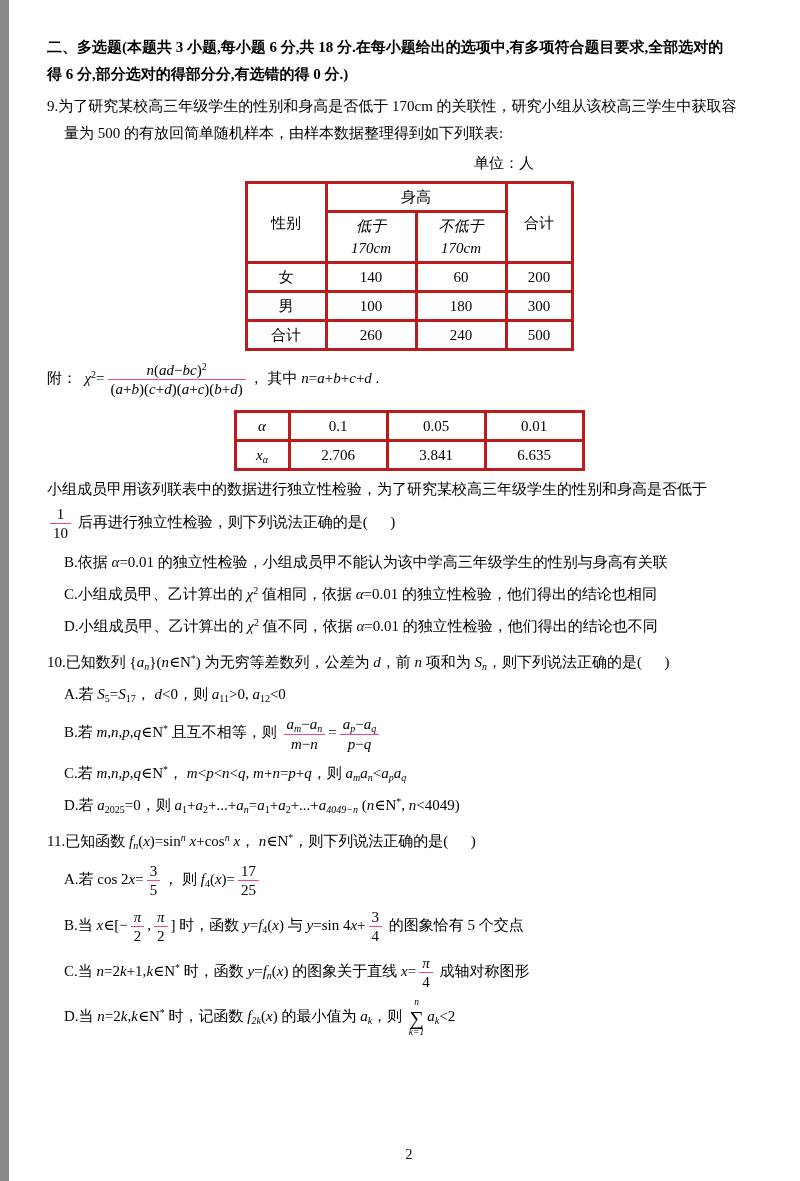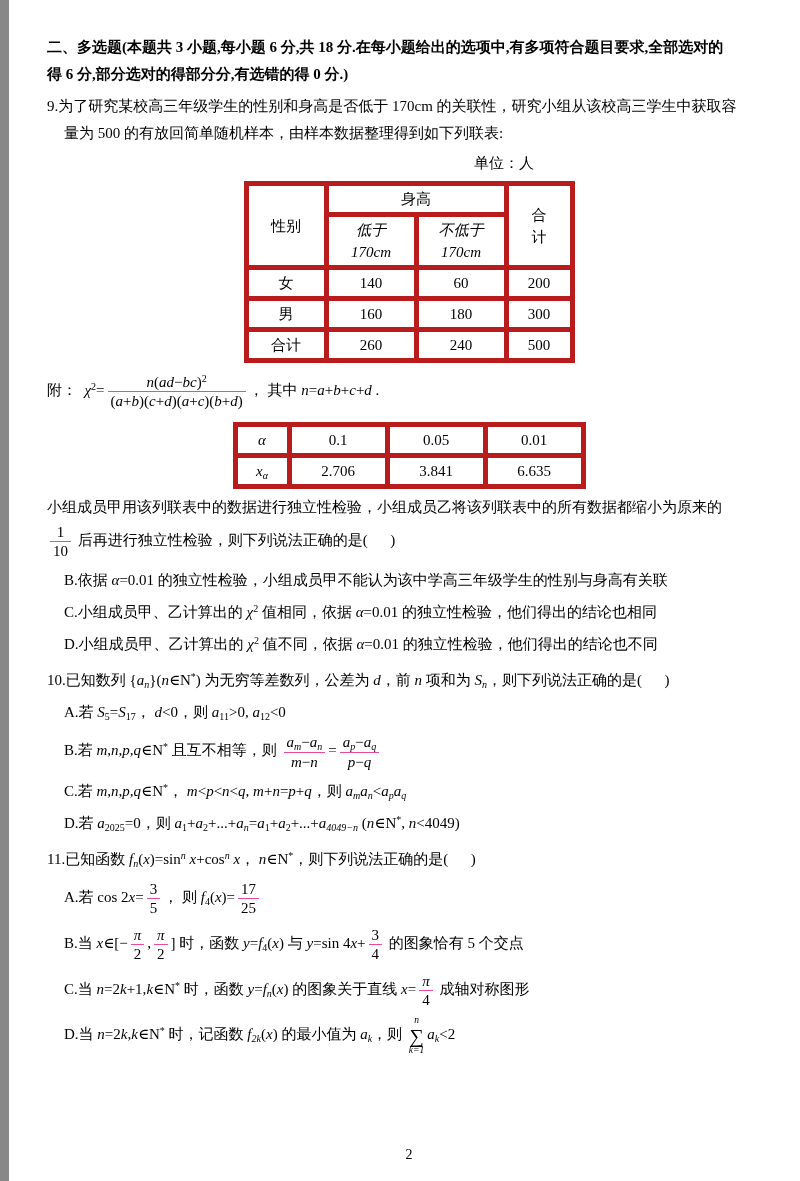--- a/index.html
+++ b/index.html
@@ -14,21 +14,21 @@
   .para { line-height:27px; white-space:nowrap; }
   .bold { font-weight:bold; }
   .indent1 { padding-left:17px; }
   .opt { padding-left:17px; }
   .gap-s { margin-top:5px; }
   .gap-m { margin-top:9px; }
   .unit { text-align:right; padding-right:237px; line-height:24px; margin-top:4px;font-family:Liberation Serif, serif; }
 
   
   .ctable { border-collapse:collapse; margin:6px auto; }
-  .ctable td { border:5px solid #b91c1c; text-align:center; vertical-align:middle;
+  .ctable td { border:3px solid #b91c1c; text-align:center; vertical-align:middle;
                padding:2px 16px; font-size:15px; line-height:22px; }
   .t1 td { height:28px; }
   .t1 .w1 { width:80px; }
   .t1 .w2, .t1 .w3 { width:90px;font-style:italic; }
   .t1 .w4 { width:66px; }
   .t2 { margin-top:10px; margin-bottom:4px; }
   .t2 td { width:98px; height:27px; }
   .t2 .c1 { width:54px; }
 
   
@@ -80,21 +80,21 @@
       </td>
     </tr>
     <tr>
       <td>女</td>
       <td>140</td>
       <td>60</td>
       <td>200</td>
     </tr>
     <tr>
       <td>男</td>
-      <td>160</td>
+      <td>100</td>
       <td>180</td>
       <td>300</td>
     </tr>
     <tr>
       <td>合计</td>
       <td>260</td>
       <td>240</td>
       <td>500</td>
     </tr>
   </tbody>
@@ -112,21 +112,21 @@
     </tr>
     <tr>
       <td class="c1"><span class="mi">x</span><sub class="mi">α</sub></td>
       <td>2.706</td>
       <td>3.841</td>
       <td>6.635</td>
     </tr>
   </tbody>
     </table>
 
-  <div class="para gap-s">小组成员甲用该列联表中的数据进行独立性检验，小组成员乙将该列联表中的所有数据都缩小为原来的</div>
+  <div class="para gap-s">小组成员甲用该列联表中的数据进行独立性检验，为了研究某校高三年级学生的性别和身高是否低于</div>
   <div class="para"><span class="frac"><span class="fn">1</span><span class="fd">10</span></span> 后再进行独立性检验，则下列说法正确的是(&nbsp;&nbsp;&nbsp;&nbsp;&nbsp;&nbsp;)</div>
 
   <div class="para opt gap-s">B.依据 <span class="mi">α</span>=0.01 的独立性检验，小组成员甲不能认为该中学高三年级学生的性别与身高有关联</div>
   <div class="para opt gap-s">C.小组成员甲、乙计算出的 <span class="mi">χ</span><sup>2</sup> 值相同，依据 <span class="mi">α</span>=0.01 的独立性检验，他们得出的结论也相同</div>
   <div class="para opt gap-s">D.小组成员甲、乙计算出的 <span class="mi">χ</span><sup>2</sup> 值不同，依据 <span class="mi">α</span>=0.01 的独立性检验，他们得出的结论也不同</div>
 
   <div class="para gap-m">10.已知数列 {<span class="mi">a</span><sub class="mi">n</sub>}(<span class="mi">n</span>∈<span class="mt">N</span><sup>*</sup>) 为无穷等差数列，公差为 <span class="mi">d</span>，前 <span class="mi">n</span> 项和为 <span class="mi">S</span><sub class="mi">n</sub>，则下列说法正确的是(&nbsp;&nbsp;&nbsp;&nbsp;&nbsp;&nbsp;)</div>
   <div class="para opt gap-s">A.若 <span class="mi">S</span><sub>5</sub>=<span class="mi">S</span><sub>17</sub>，&nbsp;<span class="mi">d</span>&lt;0，则 <span class="mi">a</span><sub>11</sub>&gt;0,&nbsp;<span class="mi">a</span><sub>12</sub>&lt;0</div>
   <div class="para opt gap-s">B.若 <span class="mi">m</span>,<span class="mi">n</span>,<span class="mi">p</span>,<span class="mi">q</span>∈<span class="mt">N</span><sup>*</sup> 且互不相等，则 <span class="frac"><span class="fn"><span class="mi">a</span><sub class="mi">m</sub>−<span class="mi">a</span><sub class="mi">n</sub></span><span class="fd"><span class="mi">m</span>−<span class="mi">n</span></span></span>=<span class="frac"><span class="fn"><span class="mi">a</span><sub class="mi">p</sub>−<span class="mi">a</span><sub class="mi">q</sub></span><span class="fd"><span class="mi">p</span>−<span class="mi">q</span></span></span></div>
   <div class="para opt gap-s">C.若 <span class="mi">m</span>,<span class="mi">n</span>,<span class="mi">p</span>,<span class="mi">q</span>∈<span class="mt">N</span><sup>*</sup>，&nbsp;<span class="mi">m</span>&lt;<span class="mi">p</span>&lt;<span class="mi">n</span>&lt;<span class="mi">q</span>,&nbsp;<span class="mi">m</span>+<span class="mi">n</span>=<span class="mi">p</span>+<span class="mi">q</span>，则 <span class="mi">a</span><sub class="mi">m</sub><span class="mi">a</span><sub class="mi">n</sub>&lt;<span class="mi">a</span><sub class="mi">p</sub><span class="mi">a</span><sub class="mi">q</sub></div>

